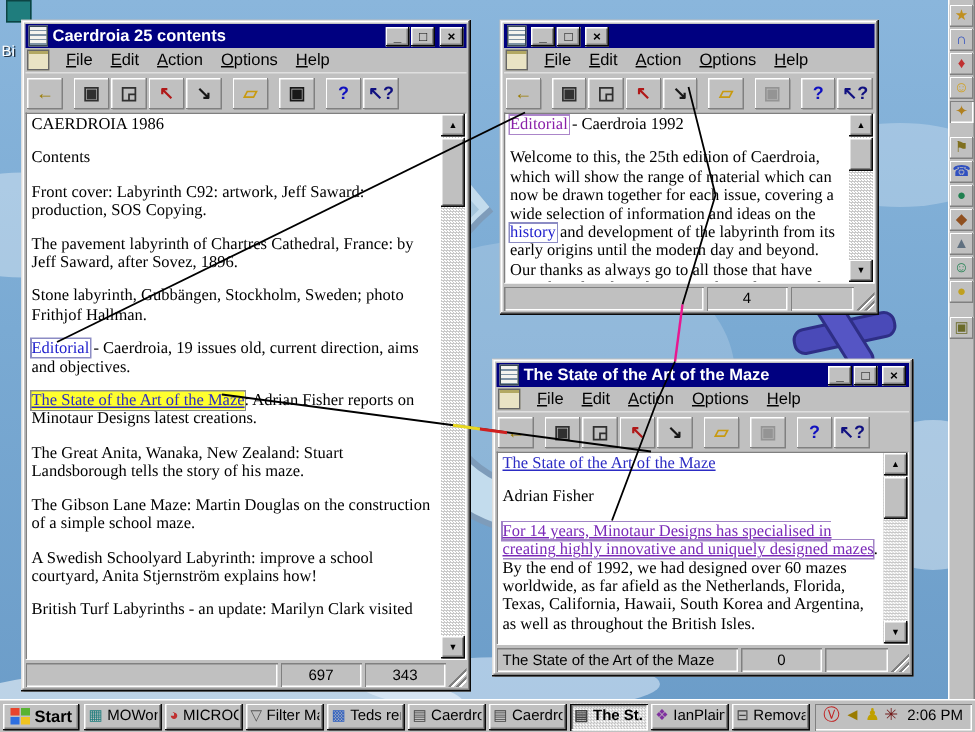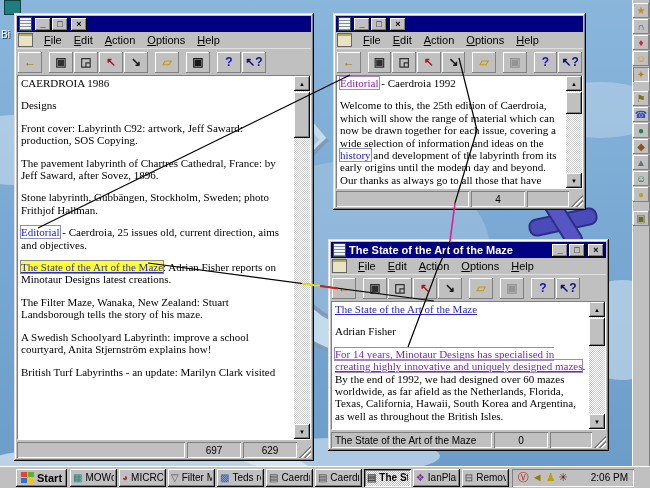--- a/index.html
+++ b/index.html
@@ -76,42 +76,42 @@
             align-items:center;padding-top:3px;box-sizing:border-box;}
   .launch-btn{width:16px;height:15px;margin-bottom:1px;background:#c0c0c0;flex:0 0 auto;
               display:flex;align-items:center;justify-content:center;
               box-shadow:inset -1px -1px #808080,inset 1px 1px #fff;}
   .launch-btn.pressed{box-shadow:inset 1px 1px #808080,inset -1px -1px #fff;}
   .launch-btn.lgap{margin-top:8px;}
   .launch-glyph{font-size:10px;line-height:1;}
 
   
   .taskbar{position:absolute;left:0;bottom:0;width:650px;height:22px;background:#c0c0c0;z-index:60;
-           border-top:1px solid #fff;display:flex;align-items:center;gap:3px;padding:0 16px;
+           border-top:1px solid #fff;display:flex;align-items:center;gap:3px;padding:0 2px;
            box-sizing:border-box;}
   .start-btn{height:18px;display:flex;align-items:center;gap:3px;padding:0 5px;font-weight:bold;
              font-size:11px;background:#c0c0c0;flex:0 0 auto;
              box-shadow:inset -1px -1px #0a0a0a,inset 1px 1px #fff,inset -2px -2px #808080;}
   .winflag{display:grid;grid-template-columns:6px 6px;grid-template-rows:5px 5px;gap:1px;}
   .winflag i{display:block;}
   .f1{background:#e8442c;}.f2{background:#58b332;}.f3{background:#2e6fe0;}.f4{background:#f0c420;}
   .task-buttons{flex:1;display:flex;gap:2px;min-width:0;}
   .task-btn{flex:1;max-width:58px;height:18px;display:flex;align-items:center;gap:3px;padding:0 3px;
             font-size:10px;background:#c0c0c0;overflow:hidden;white-space:nowrap;
             box-shadow:inset -1px -1px #0a0a0a,inset 1px 1px #fff,inset -2px -2px #808080;}
   .task-btn.active{box-shadow:inset 1px 1px #0a0a0a,inset -1px -1px #fff,inset 2px 2px #808080;
             background-image:conic-gradient(#fff 25%,#c0c0c0 0 50%,#fff 0 75%,#c0c0c0 0);
             background-size:2px 2px;font-weight:bold;}
   .task-icon{font-size:10px;line-height:1;flex:0 0 auto;}
   .task-label{overflow:hidden;}
   .tray{height:18px;display:flex;align-items:center;gap:3px;padding:0 6px;font-size:10px;flex:0 0 auto;
         box-shadow:inset 1px 1px #808080,inset -1px -1px #fff;}
   .tray-icons{display:flex;gap:3px;align-items:center;}
   .tray-glyph{font-size:11px;line-height:1;}
-  .tray-time{margin-left:20px;}
+  .tray-time{margin-left:3px;}
 </style>
 </head>
 <body>
 
 <div id="desktop">
 
   <svg class="wallpaper" width="650" height="488" viewBox="0 0 650 488">
     <ellipse cx="140" cy="470" rx="170" ry="26" fill="#ffffff" opacity="0.55"></ellipse>
     <ellipse cx="340" cy="456" rx="100" ry="18" fill="#eef6ff" opacity="0.5"></ellipse>
     <ellipse cx="15" cy="150" rx="70" ry="35" fill="#ffffff" opacity="0.35"></ellipse>
@@ -126,20 +126,21 @@
       <rect x="-28" y="-8" width="56" height="16" rx="7" transform="rotate(58)" fill="#5555c4" stroke="#2e2e86" stroke-width="2"></rect>
     </g>
   </svg>
 
   <div class="desk-icon"></div>
   <div class="desk-label">Bi</div>
 
   <div class="win95" style="left:14px;top:13px;width:300px;height:448px;z-index:10">
     <div class="titlebar">
       <span class="title-icon"></span>
+      <span class="title-text">Caerdroia 25 contents</span>
       <span class="title-btns">
         <span class="tbtn">_</span>
         <span class="tbtn">□</span>
         <span class="tbtn close">×</span>
       </span>
     </div>
     <div class="menubar">
       <span class="menu-doc-icon"></span>
       <span class="menu-items">
           <span class="menu-item">File</span>
@@ -174,40 +175,41 @@
         <span class="tool-btn tgap">
           <span class="tool-glyph" style="color: rgb(16, 16, 192);">?</span>
         </span>
         <span class="tool-btn">
           <span class="tool-glyph" style="color: rgb(16, 16, 128);">↖?</span>
         </span>
       </div>
     <div class="docwrap">
       <div class="doc">
           <p class="doc-p"><span class="seg-plain">CAERDROIA 1986</span></p>
-          <p class="doc-p"><span class="seg-plain">Designs</span></p>
+          <p class="doc-p"><span class="seg-plain">Contents</span></p>
           <p class="doc-p"><span class="seg-plain">Front cover: Labyrinth C92: artwork, Jeff Saward: production, SOS Copying.</span></p>
           <p class="doc-p"><span class="seg-plain">The pavement labyrinth of Chartres Cathedral, France: by Jeff Saward, after Sovez, 1896.</span></p>
           <p class="doc-p"><span class="seg-plain">Stone labyrinth, Gubbängen, Stockholm, Sweden; photo Frithjof Hallman.</span></p>
-          <p class="doc-p"><span class="seg-linkbox-blue">Editorial</span><span class="seg-plain"> - Caerdroia, 25 issues old, current direction, aims and objectives.</span></p>
+          <p class="doc-p"><span class="seg-linkbox-blue">Editorial</span><span class="seg-plain"> - Caerdroia, 19 issues old, current direction, aims and objectives.</span></p>
           <p class="doc-p"><span class="seg-highlight">The State of the Art of the Maze</span><span class="seg-plain">: Adrian Fisher reports on Minotaur Designs latest creations.</span></p>
-          <p class="doc-p"><span class="seg-plain">The Filter Maze, Wanaka, New Zealand: Stuart Landsborough tells the story of his maze.</span></p>
+          <p class="doc-p"><span class="seg-plain">The Great Anita, Wanaka, New Zealand: Stuart Landsborough tells the story of his maze.</span></p>
+          <p class="doc-p"><span class="seg-plain">The Gibson Lane Maze: Martin Douglas on the construction of a simple school maze.</span></p>
           <p class="doc-p"><span class="seg-plain">A Swedish Schoolyard Labyrinth: improve a school courtyard, Anita Stjernström explains how!</span></p>
           <p class="doc-p"><span class="seg-plain">British Turf Labyrinths - an update: Marilyn Clark visited</span></p>
         </div>
       <div class="vscroll">
         <div class="sbtn up">▲</div>
         <div class="sthumb" style="top:16px;height:46px"></div>
         <div class="sbtn down">▼</div>
       </div>
     </div>
     <div class="statusbar">
       <span class="scell sflex"></span>
       <span class="scell w55">697</span>
-      <span class="scell w55">629</span>
+      <span class="scell w55">343</span>
       <span class="grip"></span>
     </div>
   </div>
 
   <div class="win95" style="left:333px;top:13px;width:253px;height:197px;z-index:11">
     <div class="titlebar">
       <span class="title-icon"></span>
       <span class="title-btns">
         <span class="tbtn">_</span>
         <span class="tbtn">□</span>

